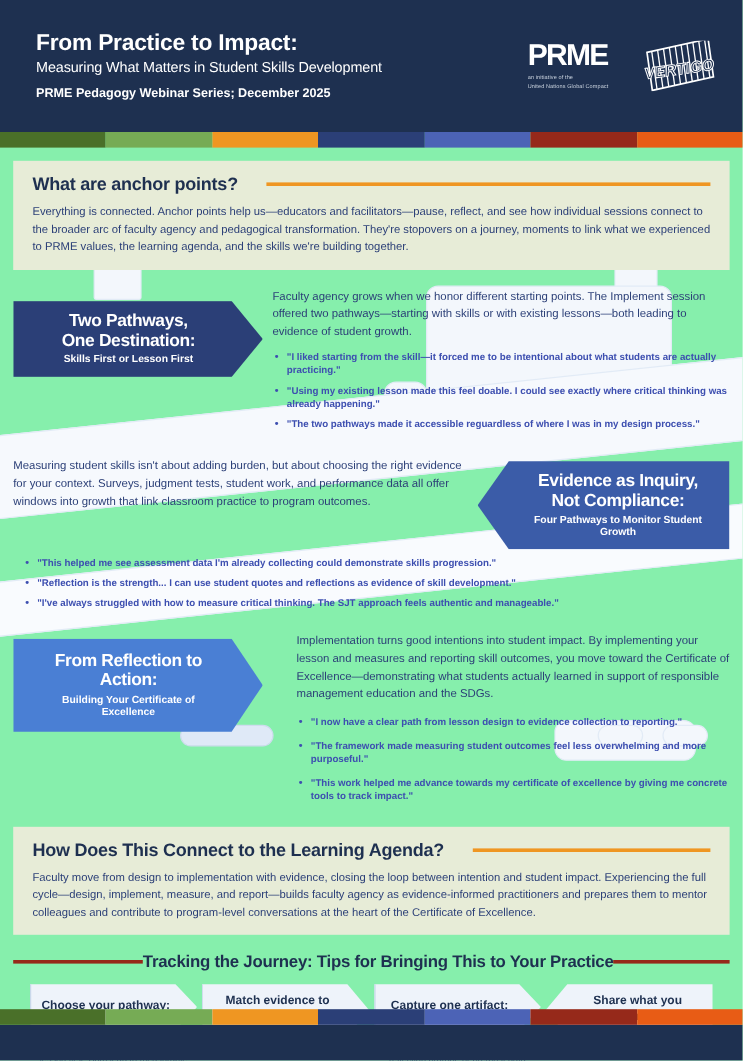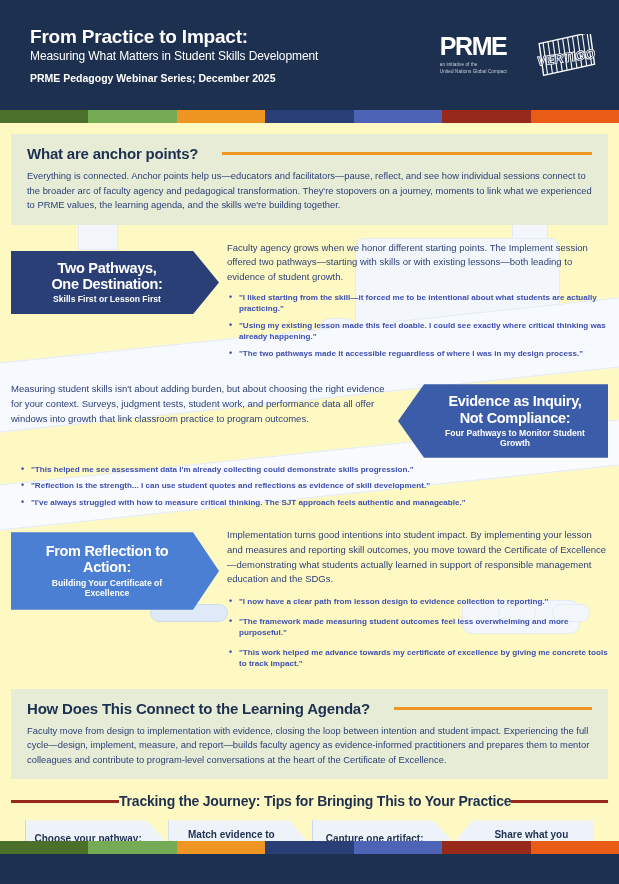--- a/index.html
+++ b/index.html
@@ -5,21 +5,21 @@
   * { box-sizing: border-box; margin: 0; padding: 0; }
   html, body {
     width: 619px; height: 884px;
     font-family: "Liberation Sans", sans-serif;
     background: #ffffff;
     overflow: hidden;
   }
   .page {
     position: relative;
     width: 619px; height: 884px;
-    background: #fef9c3;
+    background: #86efac;
     overflow: hidden;
   }
 
   
   .watermarks { position:absolute; inset:0; pointer-events:none; z-index:0; }
   .wm { position:absolute; background:#f3f7fc; border:1px solid #e2ebf6; }
   .wm-arch { border-radius: 60px 60px 6px 6px; }
   .wm-round { border-radius: 10px; }
   .wm-diag {
     position:absolute; background:#f6f9fd;
@@ -112,21 +112,21 @@
 
   
   .sec2 { display:flex; align-items:flex-start; margin:14px 11px 0 11px; }
   .sec2-left { flex:1; padding-right:6px; padding-top:4px; }
   .sec2-right { width:210px; flex:none; padding-top:6px; text-align:right;}
   .sec2-bullets { margin:6px 11px 0 19px; }
 
   
   .sec3 { display:flex; align-items:flex-start; margin:16px 11px 0 11px; }
   .sec3-left { width:208px; flex:none; padding-top:8px; }
-  .sec3-right { flex:1; padding-left:8px; padding-top:4px; }
+  .sec3-right { flex:1; padding-left:8px; padding-top:4px;margin-left:20px; }
 
   
   .track { margin:14px 11px 0 11px; }
   .track-head { display:flex; align-items:center; gap:0; }
   .track-rule { height:3px; background:#96291a; }
   .track-rule.l { width:108px; }
   .track-rule.r { flex:1; }
   .track-title { color:#1e3050; font-size:14px; font-weight:bold; letter-spacing:-0.2px; white-space:nowrap;}
   .steps { display:flex; margin-top:11px; gap:4px; padding:0 14px; }
   .step { flex:1; text-align:center; }

